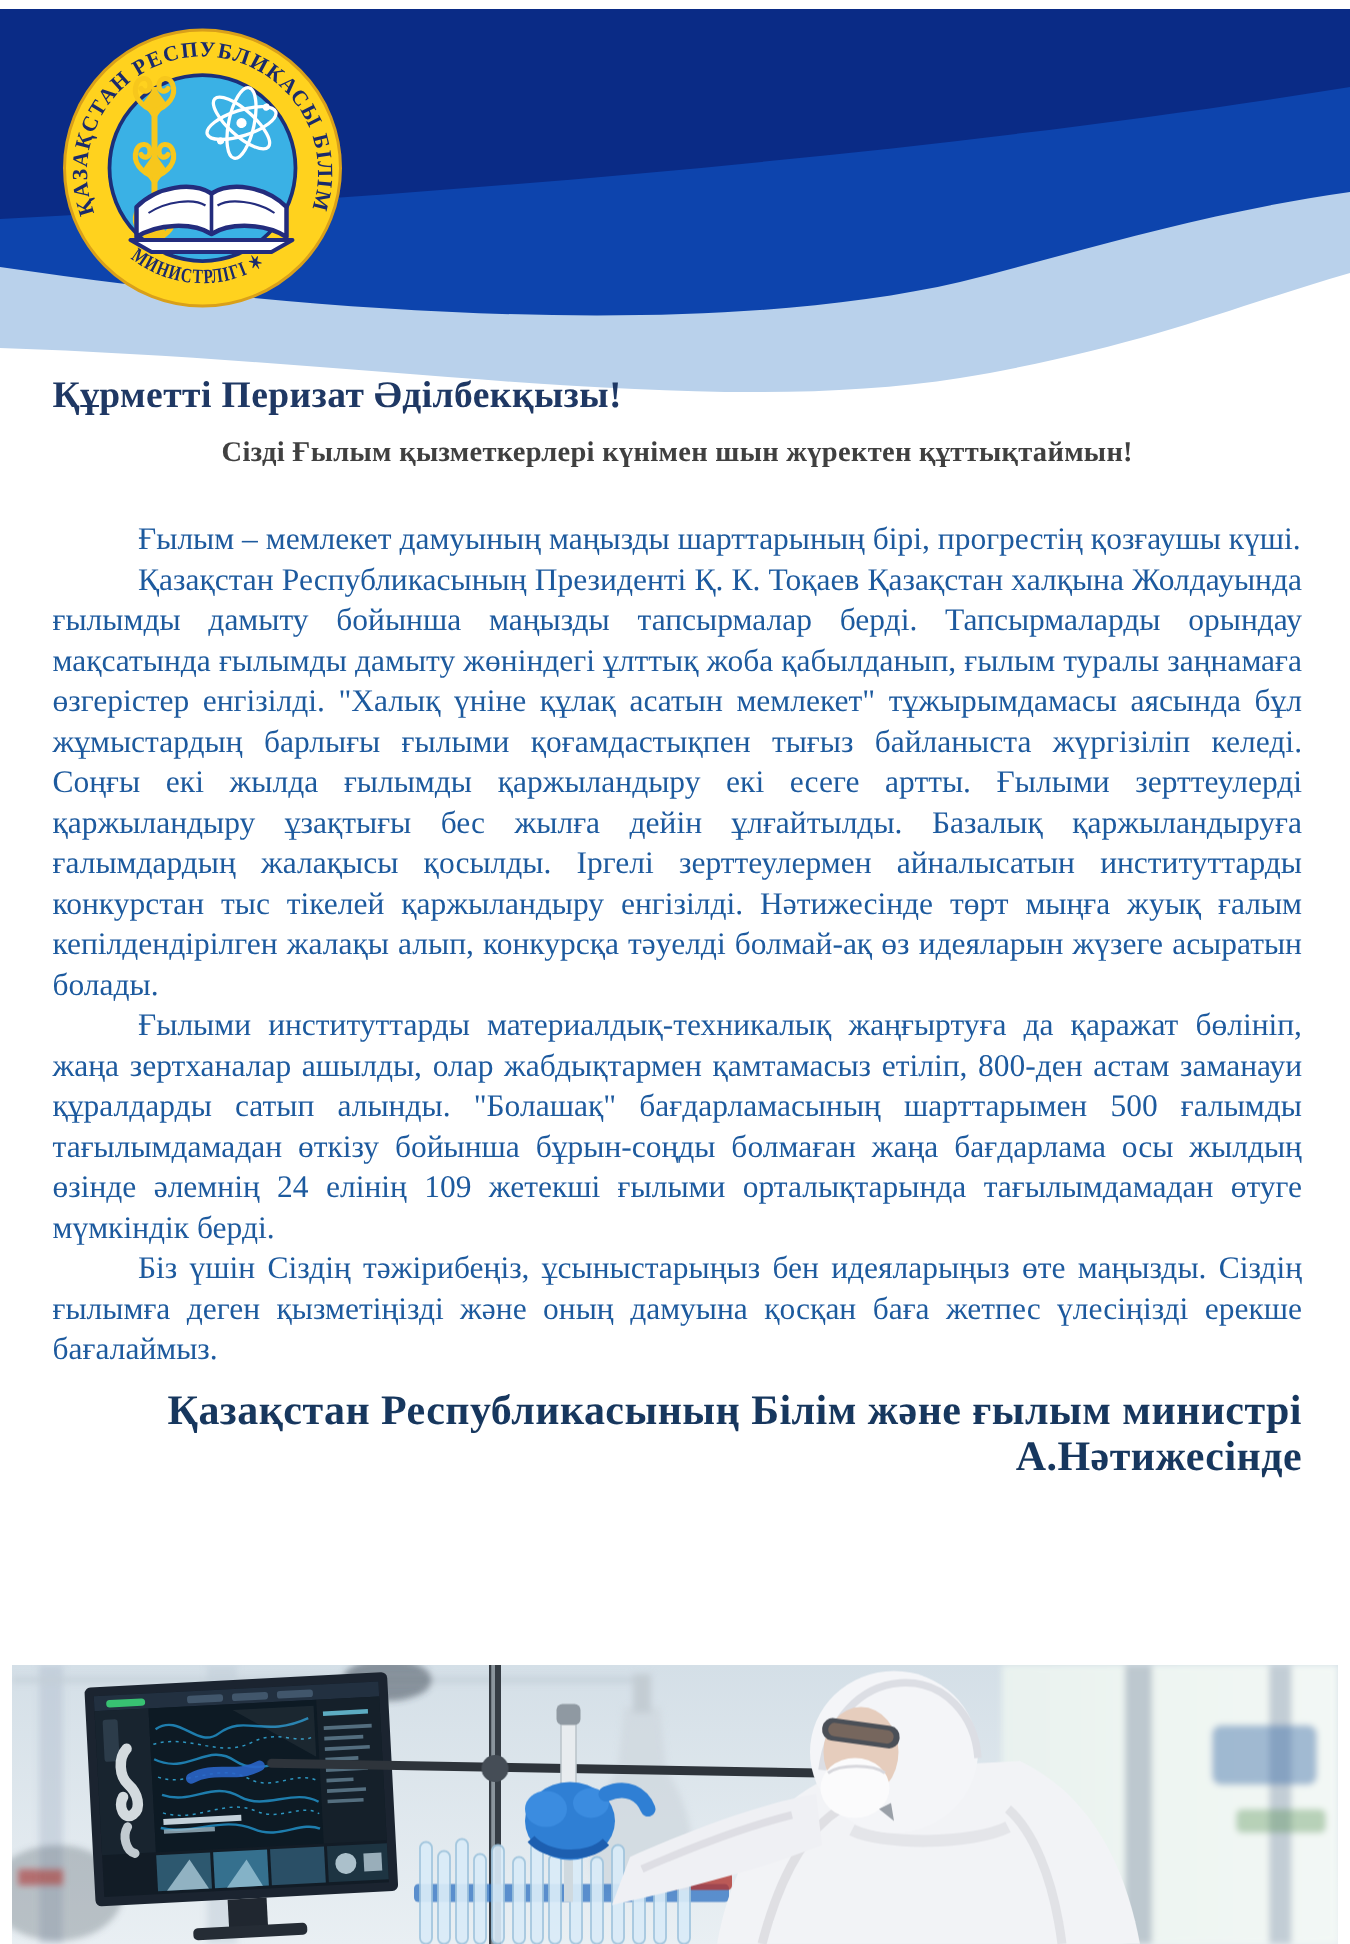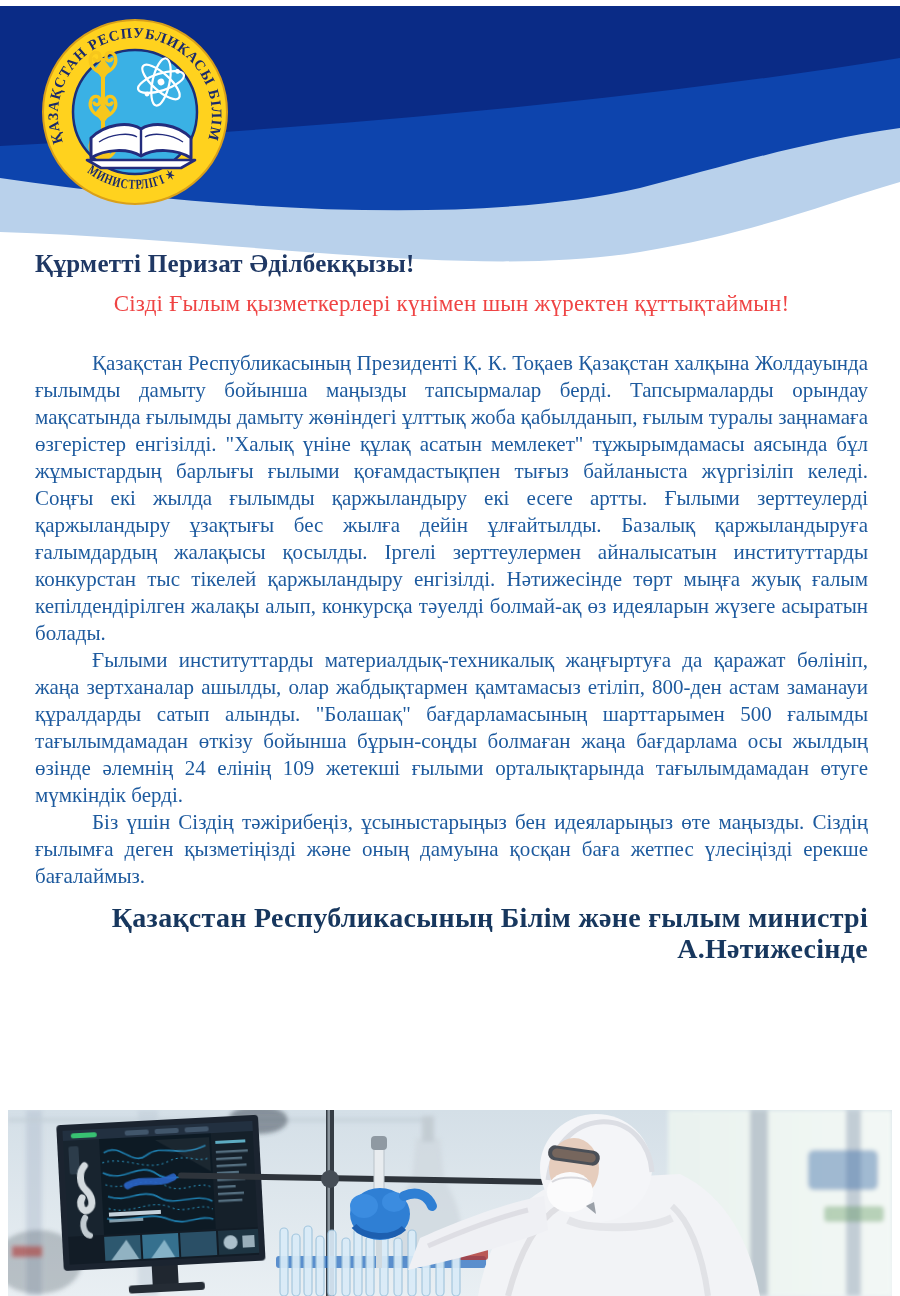--- a/index.html
+++ b/index.html
@@ -10,22 +10,22 @@
   .hdr-waves{position:absolute;top:0;left:0;display:block;}
   .logo{position:absolute;top:18px;left:41px;display:block;}
   .content{
     position:absolute;top:250px;left:35px;width:833px;color:#1d5a9e;
   }
   .salutation{
     margin:0 0 13px 0;font-size:25px;font-weight:bold;
     color:#1f3864;letter-spacing:.3px;
   }
   .greeting{
-    margin:0 0 33px 0;text-align:center;font-size:23px;font-weight:normal;
-    color:#ef4444;letter-spacing:.2px;
+    margin:0 0 33px 0;text-align:center;font-size:19px;font-weight:bold;
+    color:#404040;letter-spacing:.2px;
   }
   .para{
     margin:0;text-align:justify;text-indent:57px;
     font-size:21px;line-height:27px;color:#1d5a9e;
   }
   .signature{
     margin-top:12px;text-align:right;font-weight:bold;color:#17375e;
     font-size:28px;line-height:31px;letter-spacing:.3px;
   }
   .photo{
@@ -91,20 +91,21 @@
       <path d="M0,-5 L0,22" stroke="#232c7d" stroke-width="2.4"></path>
       <path d="M-42,8 C-30,0 -12,-2 -4,3 M42,8 C30,0 12,-2 4,3" fill="none" stroke="#232c7d" stroke-width="1.4"></path>
       <path d="M-54,26 L54,26 L40,34 L-40,34 Z" fill="#ffffff" stroke="#232c7d" stroke-width="2.6" stroke-linejoin="round"></path>
     </g>
   </svg>
 
   <div class="content">
     <h1 class="salutation">Құрметті Перизат Әділбекқызы!</h1>
     <h2 class="greeting">Сізді Ғылым қызметкерлері күнімен шын жүректен құттықтаймын!</h2>
 
+    <p class="para">Ғылым – мемлекет дамуының маңызды шарттарының бірі, прогрестің қозғаушы күші.</p>
     <p class="para">Қазақстан Республикасының Президенті Қ. К. Тоқаев Қазақстан халқына Жолдауында ғылымды дамыту бойынша маңызды тапсырмалар берді. Тапсырмаларды орындау мақсатында ғылымды дамыту жөніндегі ұлттық жоба қабылданып, ғылым туралы заңнамаға өзгерістер енгізілді. "Халық үніне құлақ асатын мемлекет" тұжырымдамасы аясында бұл жұмыстардың барлығы ғылыми қоғамдастықпен тығыз байланыста жүргізіліп келеді. Соңғы екі жылда ғылымды қаржыландыру екі есеге артты. Ғылыми зерттеулерді қаржыландыру ұзақтығы бес жылға дейін ұлғайтылды. Базалық қаржыландыруға ғалымдардың жалақысы қосылды. Іргелі зерттеулермен айналысатын институттарды конкурстан тыс тікелей қаржыландыру енгізілді. Нәтижесінде төрт мыңға жуық ғалым кепілдендірілген жалақы алып, конкурсқа тәуелді болмай-ақ өз идеяларын жүзеге асыратын болады.</p>
     <p class="para">Ғылыми институттарды материалдық-техникалық жаңғыртуға да қаражат бөлініп, жаңа зертханалар ашылды, олар жабдықтармен қамтамасыз етіліп, 800-ден астам заманауи құралдарды сатып алынды. "Болашақ" бағдарламасының шарттарымен 500 ғалымды тағылымдамадан өткізу бойынша бұрын-соңды болмаған жаңа бағдарлама осы жылдың өзінде әлемнің 24 елінің 109 жетекші ғылыми орталықтарында тағылымдамадан өтуге мүмкіндік берді.</p>
     <p class="para">Біз үшін Сіздің тәжірибеңіз, ұсыныстарыңыз бен идеяларыңыз өте маңызды. Сіздің ғылымға деген қызметіңізді және оның дамуына қосқан баға жетпес үлесіңізді ерекше бағалаймыз.</p>
 
     <div class="signature">
       <div>Қазақстан Республикасының Білім және ғылым министрі</div>
       <div>А.Нәтижесінде</div>
     </div>
   </div>
 

